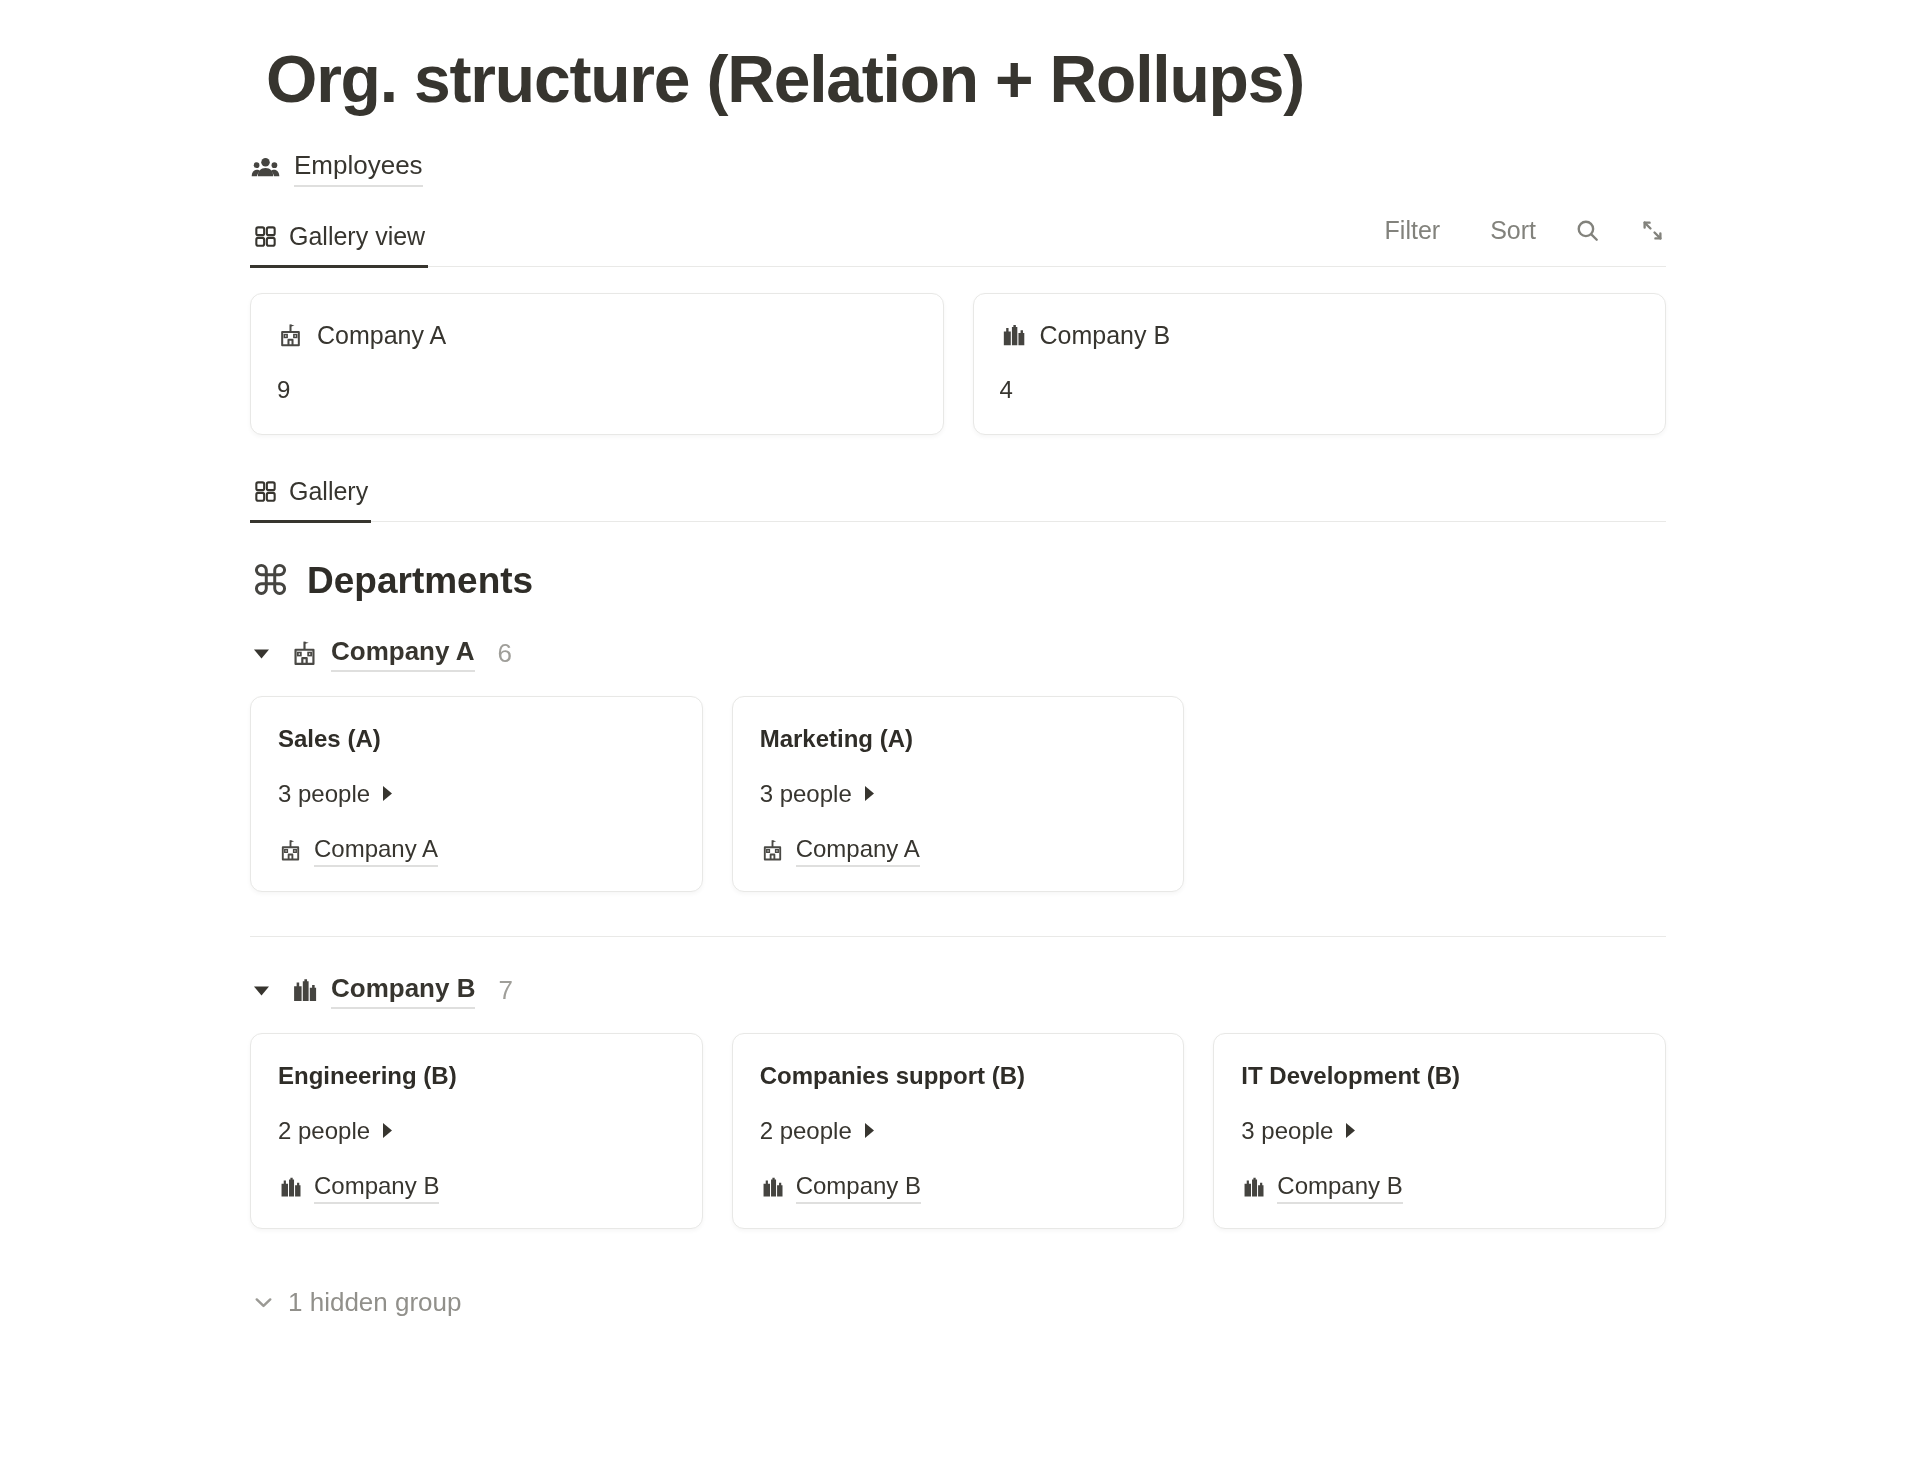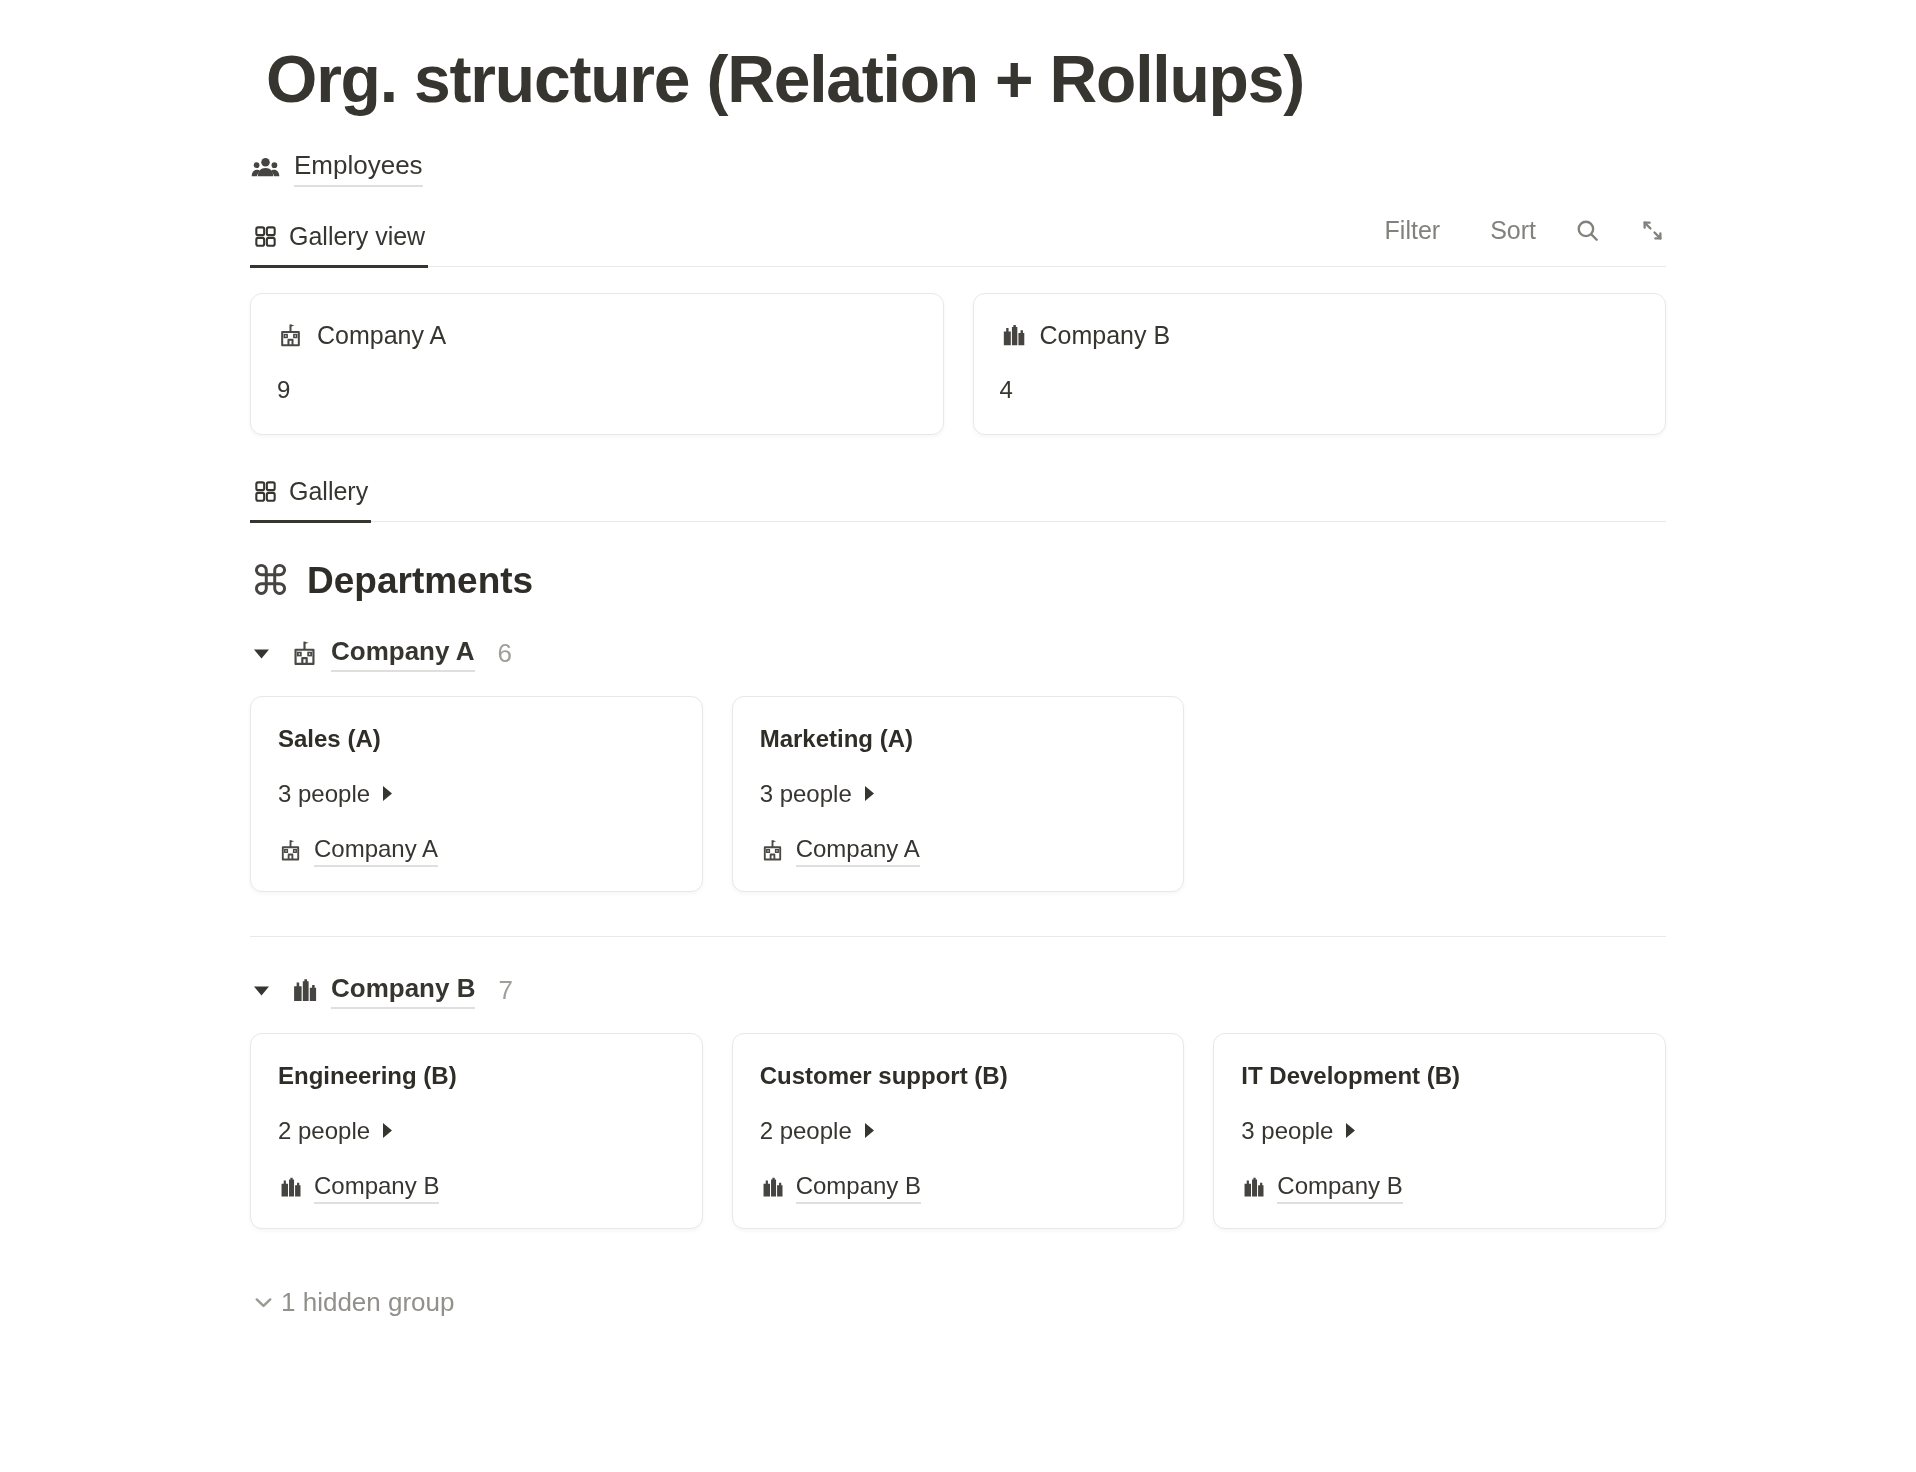--- a/index.html
+++ b/index.html
@@ -68,21 +68,21 @@
 
   .dept-card{height:196px;padding:28px 27px;}
   .dept-card .dtitle{font-size:24px;font-weight:600;color:#2f2d28;}
   .people-row{margin-top:27px;display:flex;align-items:center;gap:12px;font-size:24px;cursor:pointer;}
   .company-row{margin-top:27px;display:flex;align-items:center;gap:11px;font-size:24px;cursor:pointer;}
   .company-row .clink{border-bottom:2px solid rgba(55,53,47,0.16);padding-bottom:2px;}
 
   .divider{border:none;border-top:1px solid #e9e9e7;margin:44px 0 0;}
   .group-b{margin-top:36px;}
 
-  .footer-row{margin-top:58px;display:flex;align-items:center;gap:4px;color:#91908b;font-size:26px;cursor:pointer;}
+  .footer-row{margin-top:58px;display:flex;align-items:center;gap:11px;color:#91908b;font-size:26px;cursor:pointer;}
 
   svg{display:block;}
 </style>
 </head>
 <body>
 
 <svg width="0" height="0" style="position:absolute">
   <defs>
     <g id="i-people">
       <circle cx="5.1" cy="9.4" r="2.2" fill="#454440"></circle>
@@ -315,21 +315,21 @@
           <span>
             <svg width="25" height="25" viewBox="0 0 24 24">
                 <use href="#i-city"></use>
               </svg>
           </span>
           <span class="clink">Company B</span>
         </div>
       </div>
 
       <div class="card dept-card">
-        <div class="dtitle">Customer support (B)</div>
+        <div class="dtitle">Companies support (B)</div>
         <div class="people-row">
           <span>2 people</span>
           <span>
             <svg width="11" height="15" viewBox="0 0 8 12">
                 <path d="M.4 0 v12 L7.6 6 z" fill="#37352f"></path>
               </svg>
           </span>
         </div>
         <div class="company-row">
           <span>

